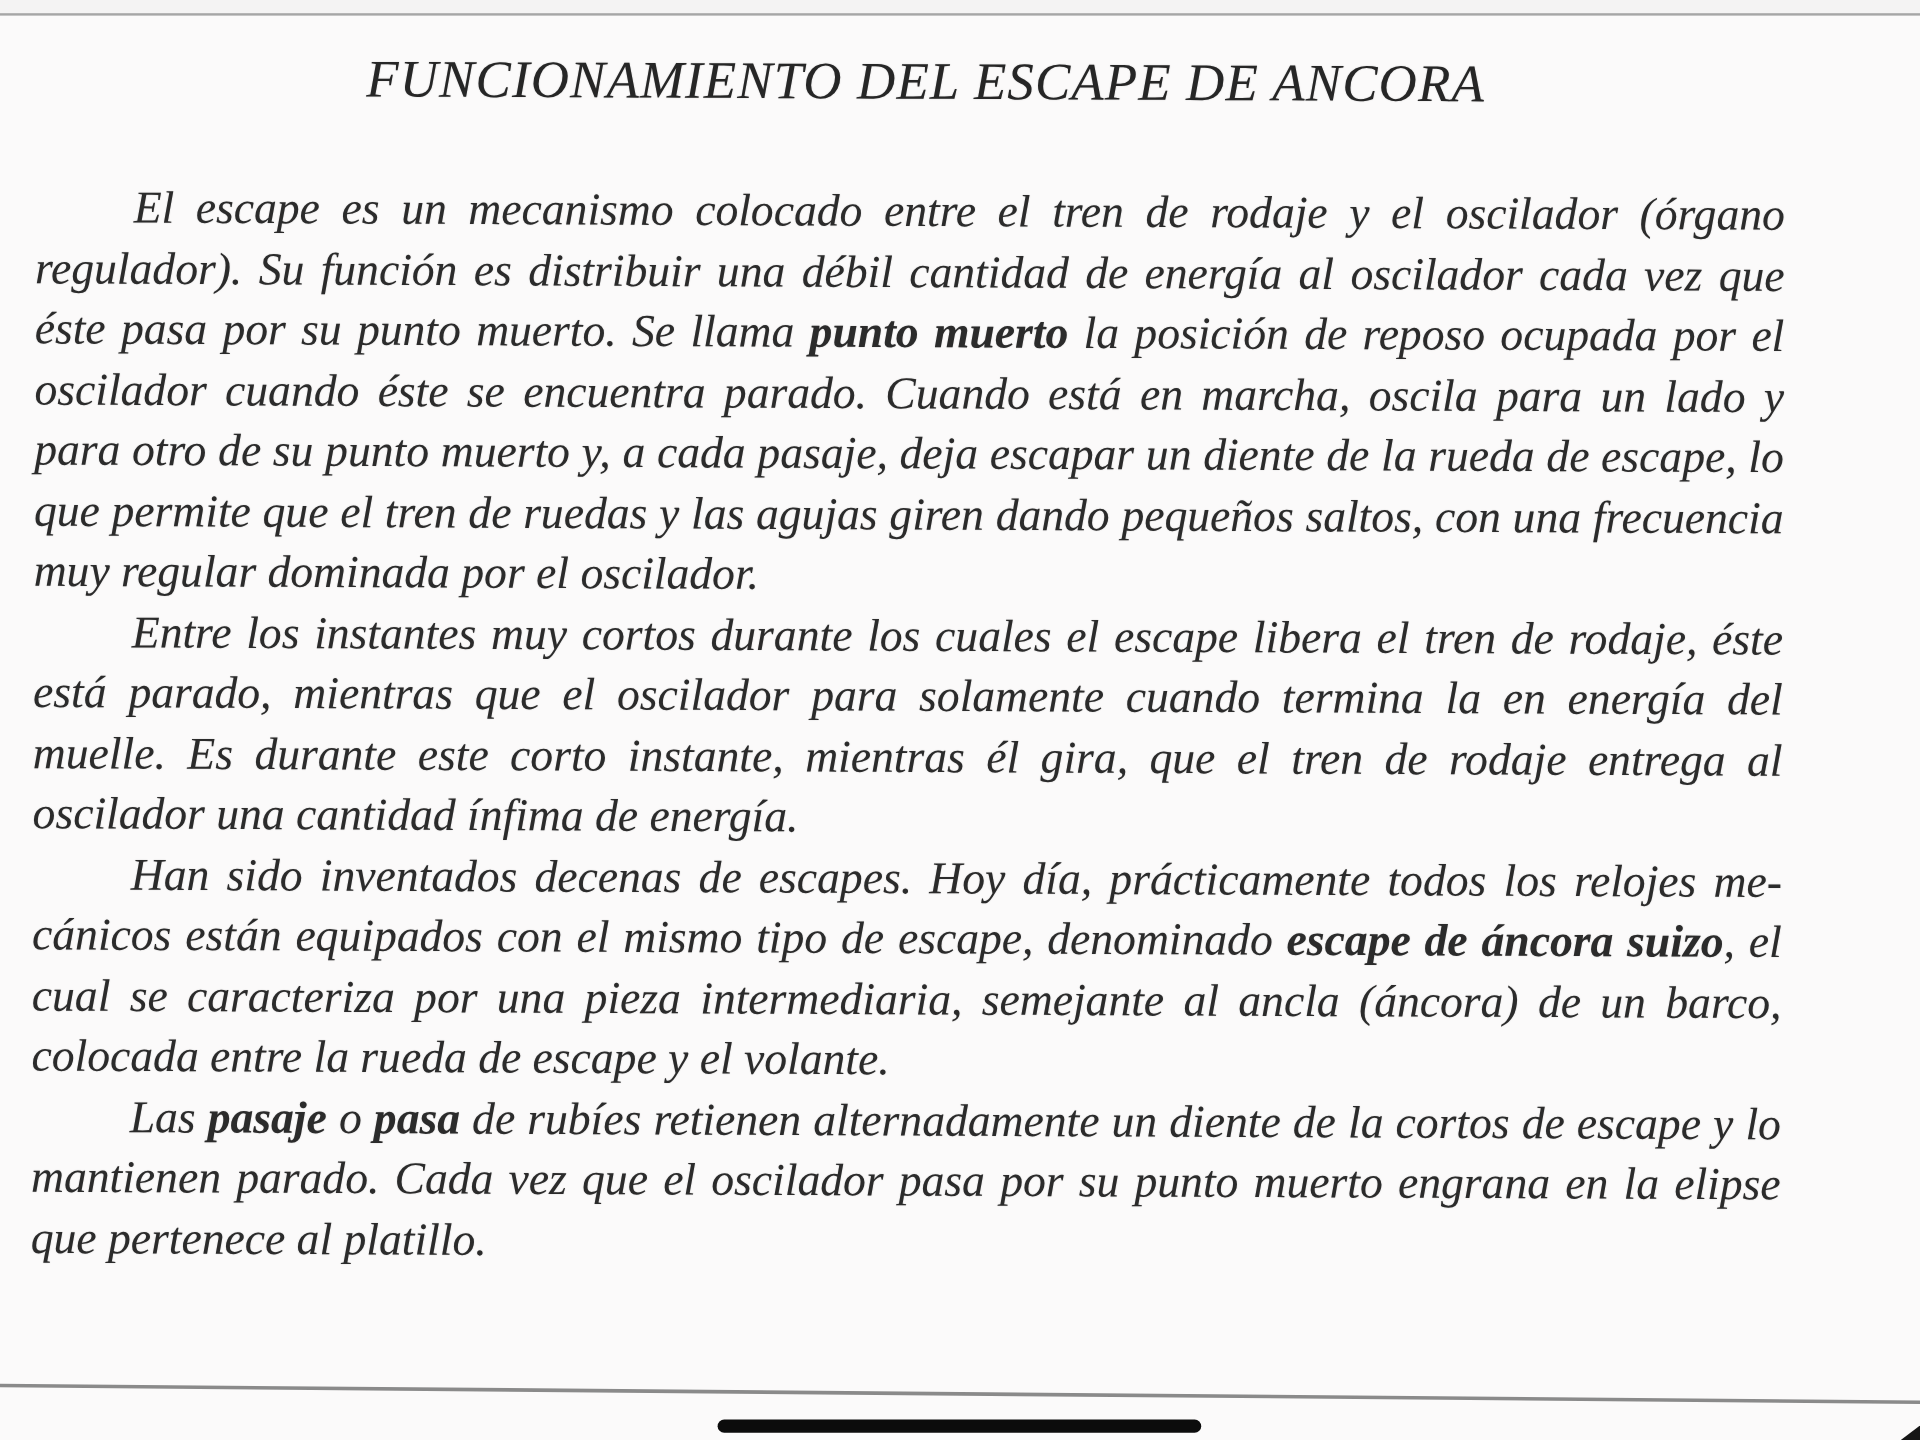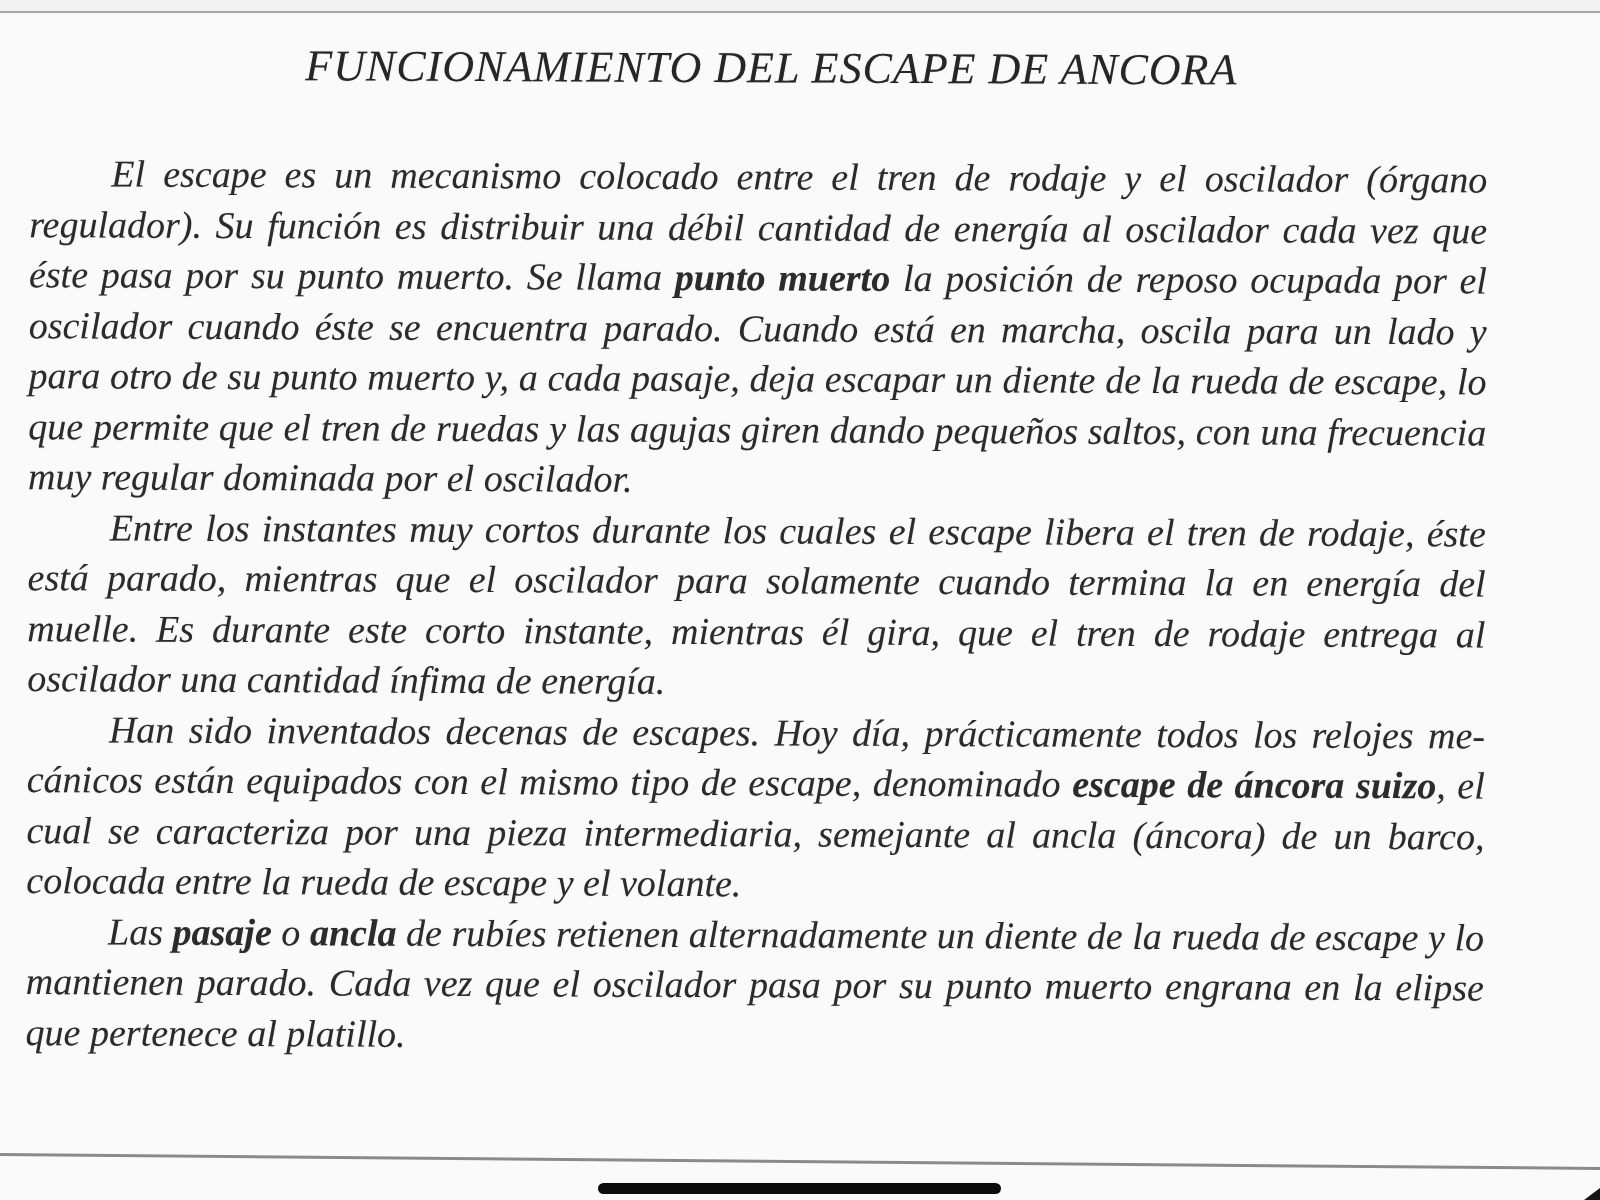--- a/index.html
+++ b/index.html
@@ -83,20 +83,20 @@
 
 <div class="top-strip"></div>
 
 <div class="scan">
   <div class="scan-text">
     <h1 class="doc-title">FUNCIONAMIENTO DEL ESCAPE DE ANCORA</h1>
     <div class="paragraphs">
       <p><span>El escape es un mecanismo colocado entre el tren de rodaje y el oscilador (órgano regulador). Su función es distribuir una débil cantidad de energía al oscilador cada vez que éste pasa por su punto muerto. Se llama </span><b>punto muerto</b><span> la posición de reposo ocupada por el oscilador cuando éste se encuentra parado. Cuando está en marcha, oscila para un lado y para otro de su punto muerto y, a cada pasaje, deja escapar un diente de la rueda de escape, lo que permite que el tren de ruedas y las agujas giren dando pequeños saltos, con una frecuencia muy regular dominada por el oscilador.</span></p>
       <p><span>Entre los instantes muy cortos durante los cuales el escape libera el tren de rodaje, éste está parado, mientras que el oscilador para solamente cuando termina la en energía del muelle. Es durante este corto instante, mientras él gira, que el tren de rodaje entrega al oscilador una cantidad ínfima de energía.</span></p>
       <p><span>Han sido inventados decenas de escapes. Hoy día, prácticamente todos los relojes me­cánicos están equipados con el mismo tipo de escape, denominado </span><b>escape de áncora suizo</b><span>, el cual se caracteriza por una pieza intermediaria, semejante al ancla (áncora) de un barco, colocada entre la rueda de escape y el volante.</span></p>
-      <p><span>Las </span><b>pasaje</b><span> o </span><b>ancla</b><span> de rubíes retienen alternadamente un diente de la rueda de escape y lo mantienen parado. Cada vez que el oscilador pasa por su punto muerto engrana en la elipse que pertenece al platillo.</span></p>
+      <p><span>Las </span><b>pasaje</b><span> o </span><b>pasa</b><span> de rubíes retienen alternadamente un diente de la cortos de escape y lo mantienen parado. Cada vez que el oscilador pasa por su punto muerto engrana en la elipse que pertenece al platillo.</span></p>
     </div>
   </div>
 </div>
 
 <div class="page-edge-line"></div>
 <div class="home-indicator"></div>
 <div class="corner-mark"></div>
 
 </body></html>

